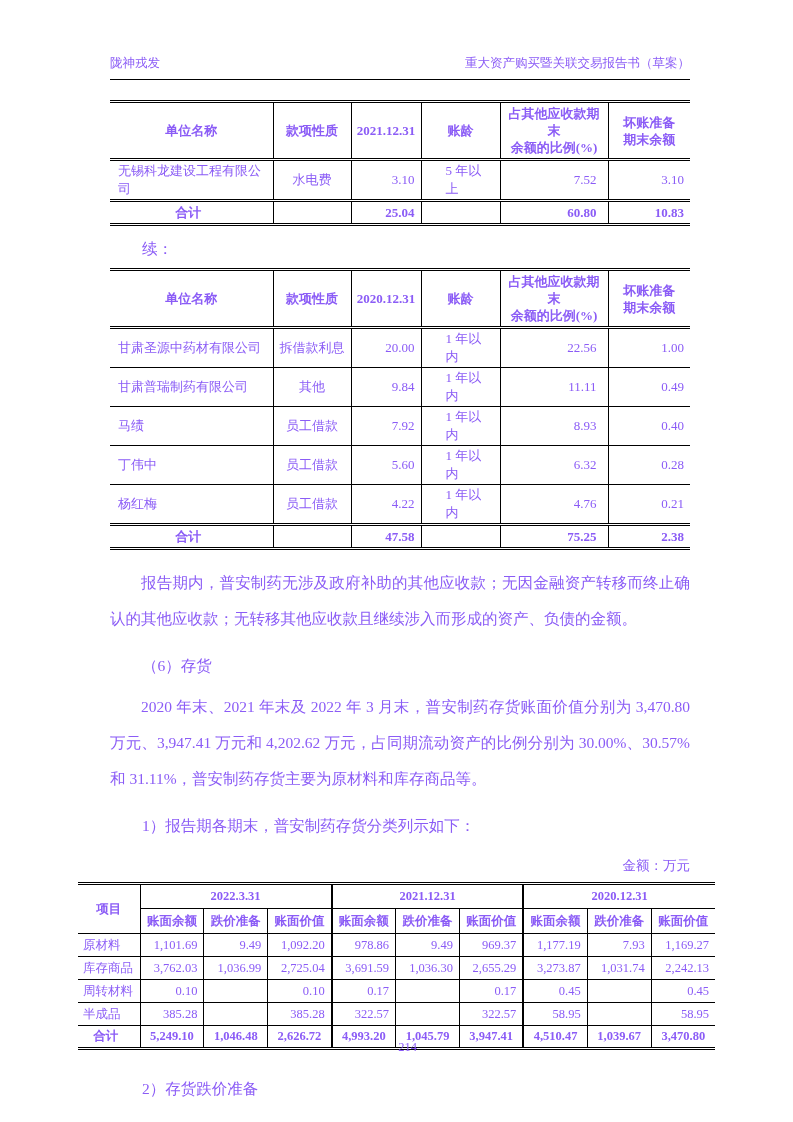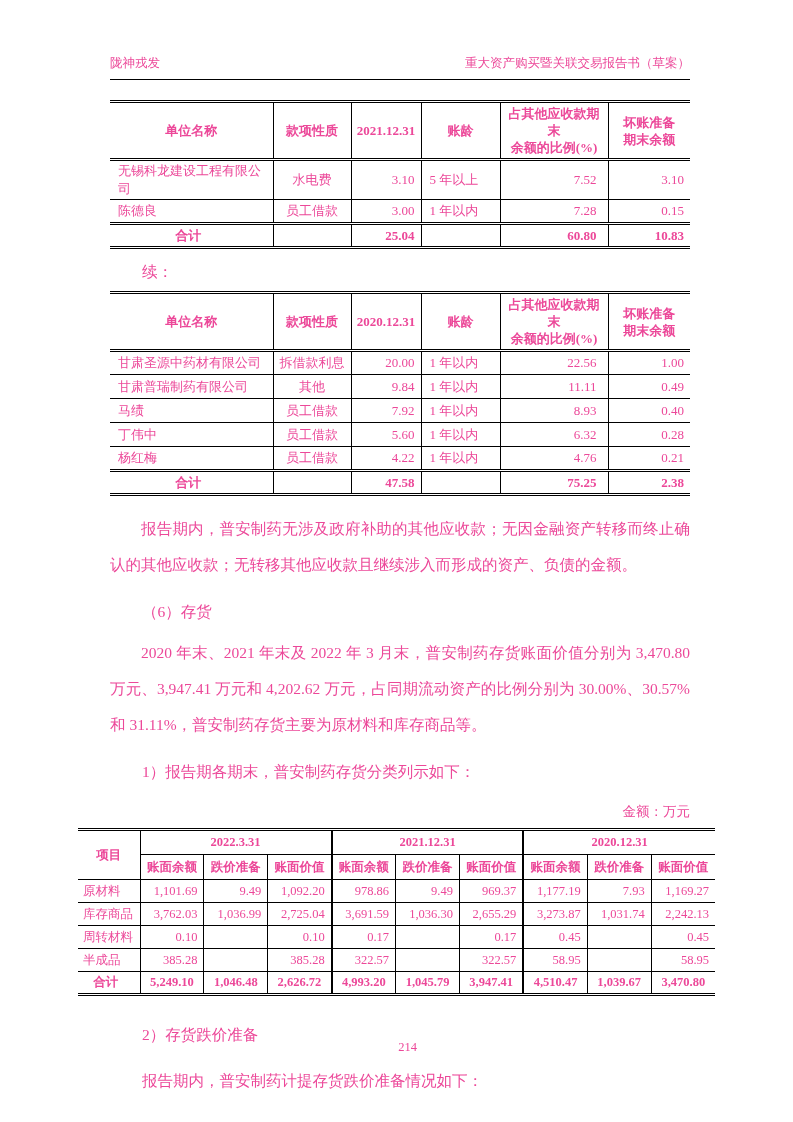--- a/index.html
+++ b/index.html
@@ -2,21 +2,21 @@
 <html><head>
 <meta charset="utf-8">
 <style>
   * { box-sizing: border-box; margin: 0; padding: 0; }
   html, body { background: #ffffff; }
   .page {
     position: relative;
     width: 793px;
     height: 1122px;
     background: #ffffff;
-    color: #ec4899;
+    color: #8b5cf6;
     font-family: "Liberation Serif", "DejaVu Serif", serif;
     overflow: hidden;
     margin: 0 auto;
   }
   .doc-header {
     margin: 55px 103px 0 110px;
     display: flex;
     justify-content: space-between;
     align-items: flex-end;
     font-size: 12.5px;
@@ -43,21 +43,21 @@
     height: 40px;
     padding: 2px 3px;
     white-space: pre-line;
     line-height: 17px;
     border-bottom: 3px double #000;
   }
   .recv td { height: 24px; padding: 1px 6px; vertical-align: middle; }
   .recv td.c0 { text-align: left;  padding-left: 8px; }
   .recv td.c1 { text-align: center; }
   .recv td.c2 { text-align: right; }
-  .recv td.c3 { text-align: left;  padding-left: 8px; }
+  .recv td.c3 { text-align: left;  padding-left: 24px; }
   .recv td.c4 { text-align: right; padding-right: 11px; }
   .recv td.c5 { text-align: right; }
   .recv tr.total td { font-weight: bold; border-top: 3px double #000; }
   .recv tr.total td.c0 { text-align: center; padding-left: 0; }
   
   .cont-label {
     margin: 13px 103px 0 110px;
     font-size: 15.5px;
     padding-left: 32px;
   }
@@ -141,28 +141,20 @@
       </thead>
       <tbody>
         <tr>
           <td class="c0">无锡科龙建设工程有限公司</td>
           <td class="c1">水电费</td>
           <td class="c2">3.10</td>
           <td class="c3">5 年以上</td>
           <td class="c4">7.52</td>
           <td class="c5">3.10</td>
         </tr>
-        <tr>
-          <td class="c0">陈德良</td>
-          <td class="c1">员工借款</td>
-          <td class="c2">3.00</td>
-          <td class="c3">1 年以内</td>
-          <td class="c4">7.28</td>
-          <td class="c5">0.15</td>
-        </tr>
         <tr class="total">
           <td class="c0">合计</td>
           <td class="c1"></td>
           <td class="c2">25.04</td>
           <td class="c3"></td>
           <td class="c4">60.80</td>
           <td class="c5">10.83</td>
         </tr>
       </tbody>
     </table>

